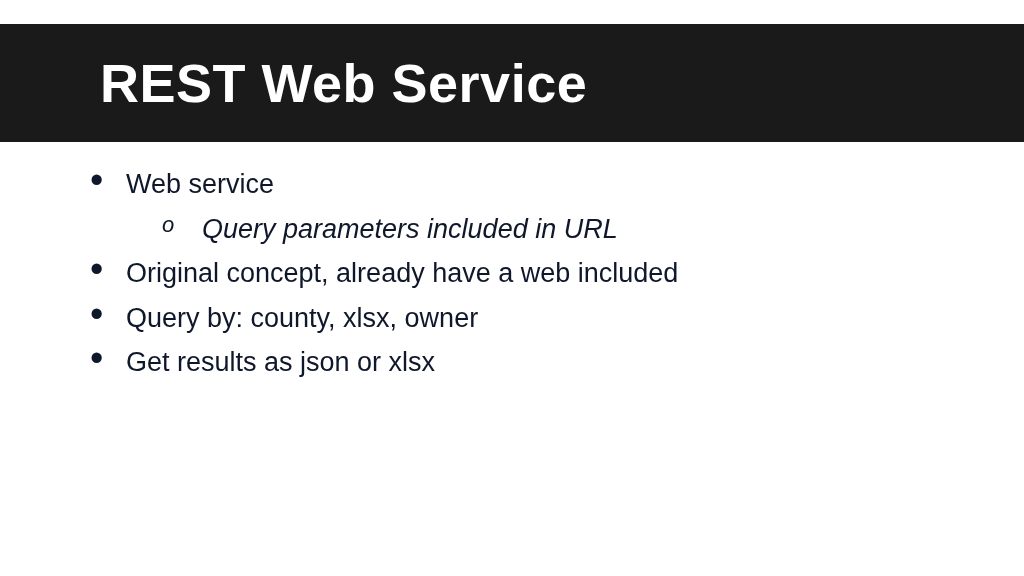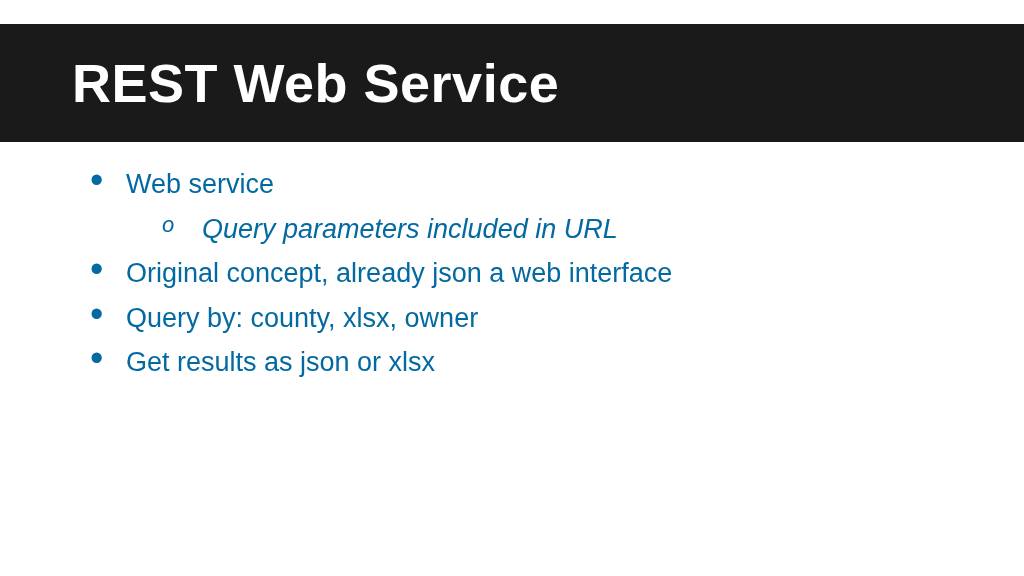--- a/index.html
+++ b/index.html
@@ -6,32 +6,32 @@
     body {
       width: 1024px;
       height: 576px;
       font-family: Arial, Helvetica, sans-serif;
       background: #ffffff;
       overflow: hidden;
     }
     .title-bar {
       background: #1a1a1a;
       color: #ffffff;
-      padding: 28px 0 28px 72px;
+      padding: 28px 0 28px 100px;
       margin-top: 24px;
       width: 100%;
     }
     .title-bar h1 {
       font-size: 54px;
       font-weight: bold;
       letter-spacing: 0.5px;
     }
     .content {
       padding: 20px 60px 0 60px;
-      color: #0369a1;
+      color: #0f172a;
       font-size: 27px;
       line-height: 1.65;
     }
     ul.bullet-list {
       list-style: none;
       padding-left: 30px;
     }
     ul.bullet-list > li {
       position: relative;
       padding-left: 36px;
@@ -73,21 +73,21 @@
   <ul class="bullet-list">
     <li>
       <span>Web service</span>
       <ul class="sub-list">
         <li>
           <span>Query parameters included in URL</span>
         </li>
       </ul>
     </li>
     <li>
-      <span>Original concept, already json a web interface</span>
+      <span>Original concept, already have a web included</span>
     </li>
     <li>
       <span>Query by: county, xlsx, owner</span>
     </li>
     <li>
       <span>Get results as json or xlsx</span>
     </li>
   </ul>
 </div>
 

